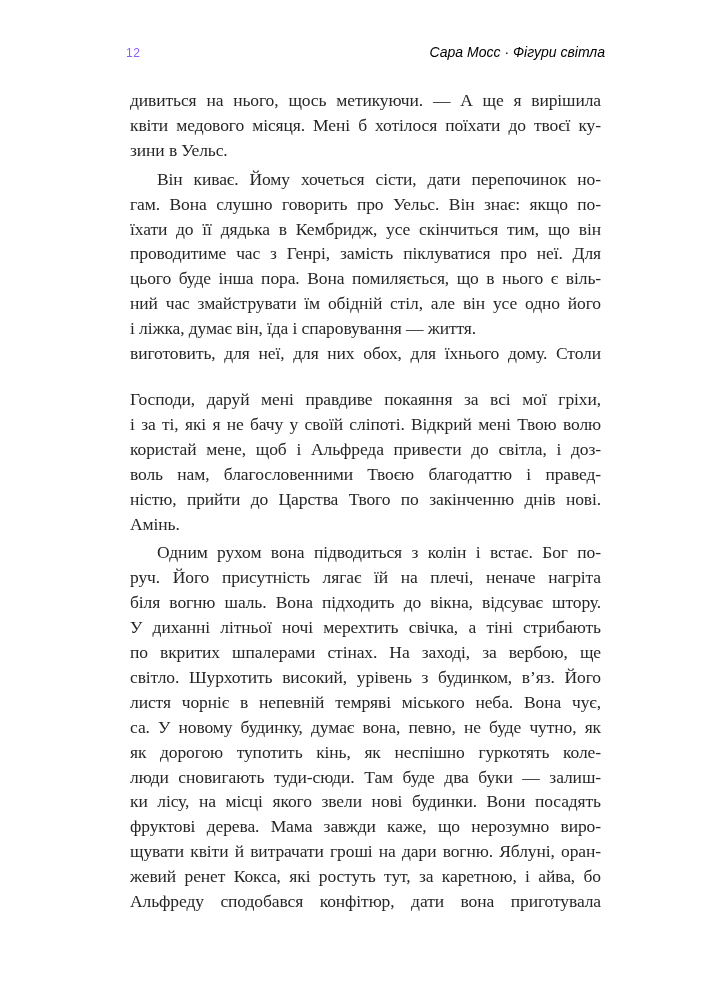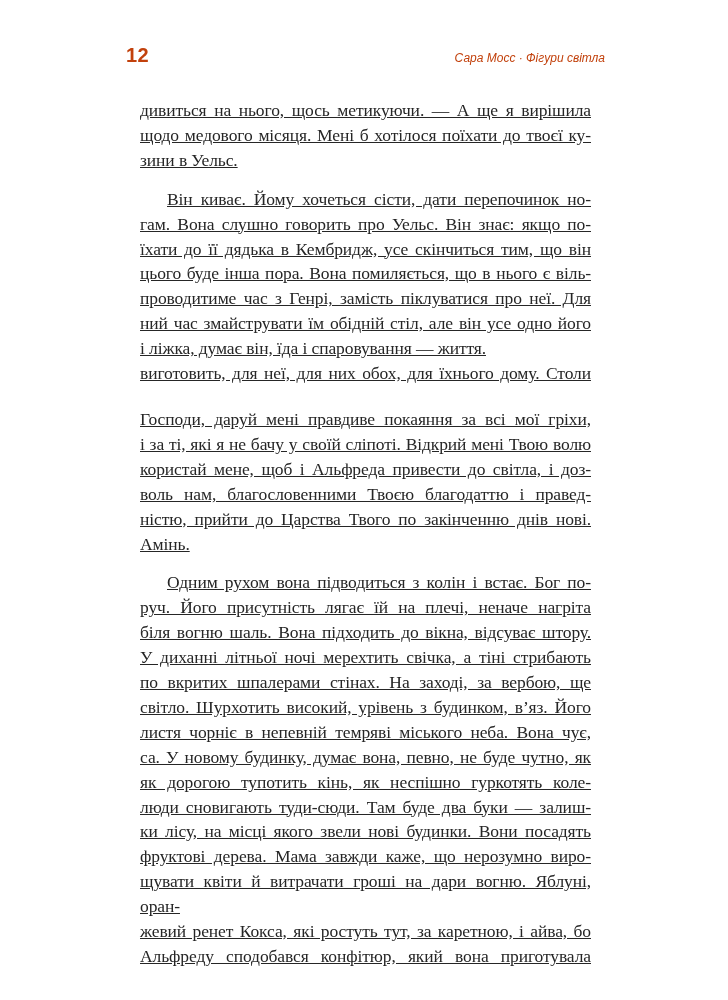--- a/index.html
+++ b/index.html
@@ -19,70 +19,70 @@
     position: absolute;
     left: 126px;
     top: 44px;
     width: 479px;
     display: flex;
     justify-content: space-between;
     align-items: baseline;
     font-family: "Liberation Sans", "DejaVu Sans", sans-serif;
   }
   .page-number {
-    font-size: 20px;
-    font-weight: 700;
-    color: #c2410c;
+    font-size: 12px;
+    font-weight: 400;
+    color: #8b5cf6;
     letter-spacing: 0.5px;
   }
   .running-title {
-    font-size: 12px;
+    font-size: 14px;
     font-style: italic;
-    color: #c2410c;
+    color: #000000;
   }
   .text-block {
     position: absolute;
     left: 126px;
     top: 84px;
     width: 479px;
     font-size: 17.5px;
     line-height: 24.9px;
     color: #262626;
     letter-spacing: -0.1px;
   }
-  .paragraph { margin: 14px; text-decoration: underline; }
+  .paragraph { margin: 4px; }
   .paragraph.gap-before { margin-top: 21px; }
   .line {
     text-align: justify;
     text-align-last: justify;
     white-space: normal;
   }
   .line.last { text-align-last: left; }
   .line.indent { padding-left: 27px; }
 </style>
 </head>
 <body>
 
 <div class="page">
   <div class="page-header">
     <span class="page-number">12</span>
     <span class="running-title">Сара Мосс · Фігури світла</span>
   </div>
   <div class="text-block">
       <div class="paragraph">
         <div class="line">дивиться на нього, щось метикуючи. — А ще я вирішила</div>
-        <div class="line">щодо медового місяця. Мені б хотілося поїхати до твоєї ку-</div>
+        <div class="line">квіти медового місяця. Мені б хотілося поїхати до твоєї ку-</div>
         <div class="line last">зини в Уельс.</div>
       </div>
       <div class="paragraph">
         <div class="line indent">Він киває. Йому хочеться сісти, дати перепочинок но-</div>
         <div class="line">гам. Вона слушно говорить про Уельс. Він знає: якщо по-</div>
         <div class="line">їхати до її дядька в Кембридж, усе скінчиться тим, що він</div>
+        <div class="line">проводитиме час з Генрі, замість піклуватися про неї. Для</div>
         <div class="line">цього буде інша пора. Вона помиляється, що в нього є віль-</div>
-        <div class="line">проводитиме час з Генрі, замість піклуватися про неї. Для</div>
         <div class="line">ний час змайструвати їм обідній стіл, але він усе одно його</div>
         <div class="line last">і ліжка, думає він, їда і спаровування — життя.</div>
         <div class="line">виготовить, для неї, для них обох, для їхнього дому. Столи</div>
       </div>
       <div class="paragraph gap-before">
         <div class="line">Господи, даруй мені правдиве покаяння за всі мої гріхи,</div>
         <div class="line">і за ті, які я не бачу у своїй сліпоті. Відкрий мені Твою волю</div>
         <div class="line">користай мене, щоб і Альфреда привести до світла, і доз-</div>
         <div class="line">воль нам, благословенними Твоєю благодаттю і правед-</div>
         <div class="line">ністю, прийти до Царства Твого по закінченню днів нові.</div>
@@ -96,16 +96,16 @@
         <div class="line">по вкритих шпалерами стінах. На заході, за вербою, ще</div>
         <div class="line">світло. Шурхотить високий, урівень з будинком, в’яз. Його</div>
         <div class="line">листя чорніє в непевній темряві міського неба. Вона чує,</div>
         <div class="line">са. У новому будинку, думає вона, певно, не буде чутно, як</div>
         <div class="line">як дорогою тупотить кінь, як неспішно гуркотять коле-</div>
         <div class="line">люди сновигають туди-сюди. Там буде два буки — залиш-</div>
         <div class="line">ки лісу, на місці якого звели нові будинки. Вони посадять</div>
         <div class="line">фруктові дерева. Мама завжди каже, що нерозумно виро-</div>
         <div class="line">щувати квіти й витрачати гроші на дари вогню. Яблуні, оран-</div>
         <div class="line">жевий ренет Кокса, які ростуть тут, за каретною, і айва, бо</div>
-        <div class="line">Альфреду сподобався конфітюр, який вона приготувала</div>
+        <div class="line">Альфреду сподобався конфітюр, дати вона приготувала</div>
       </div>
     </div>
 </div>
 
 </body></html>

